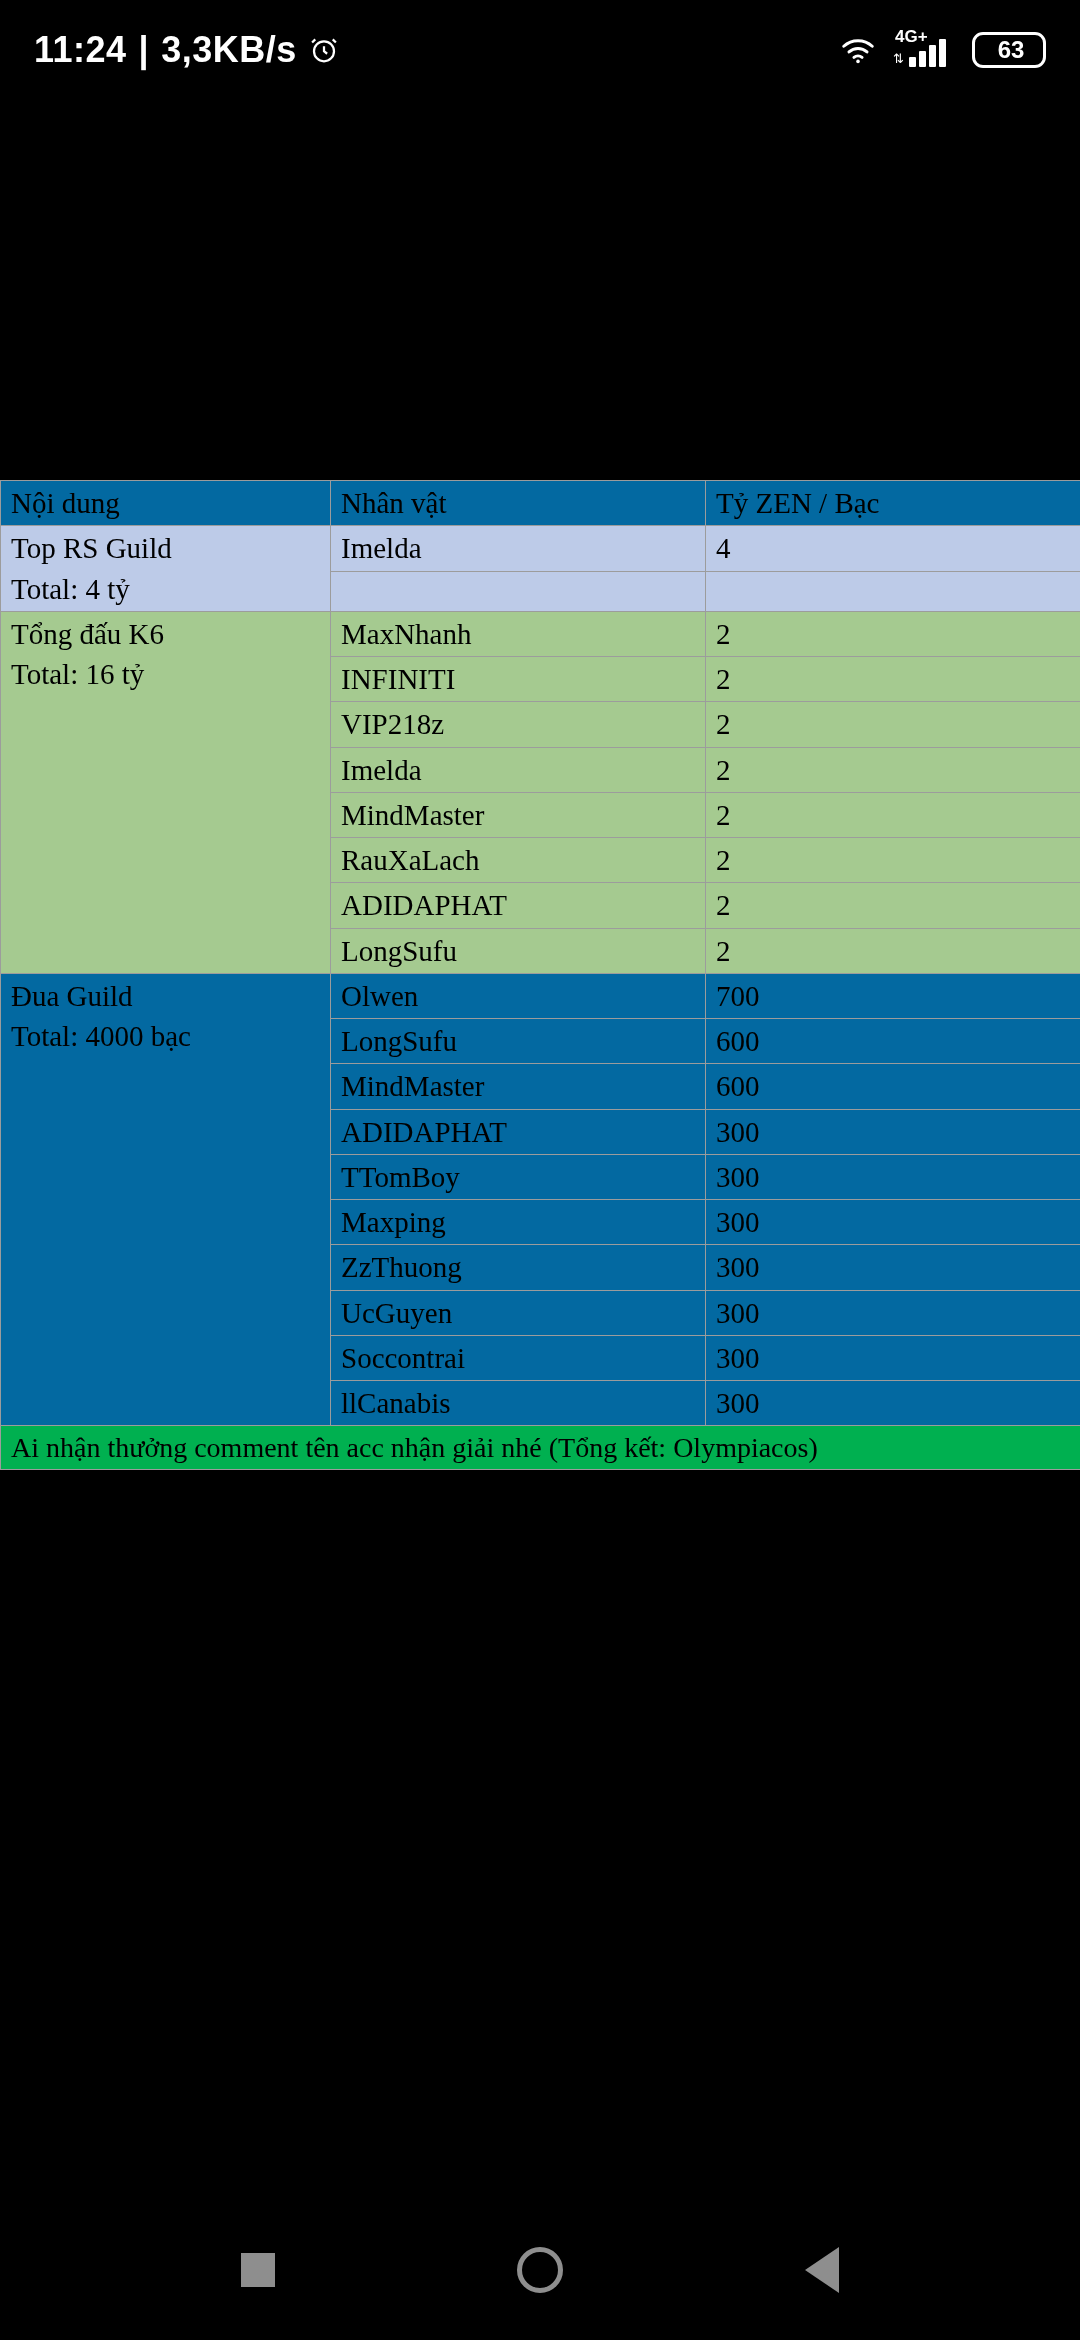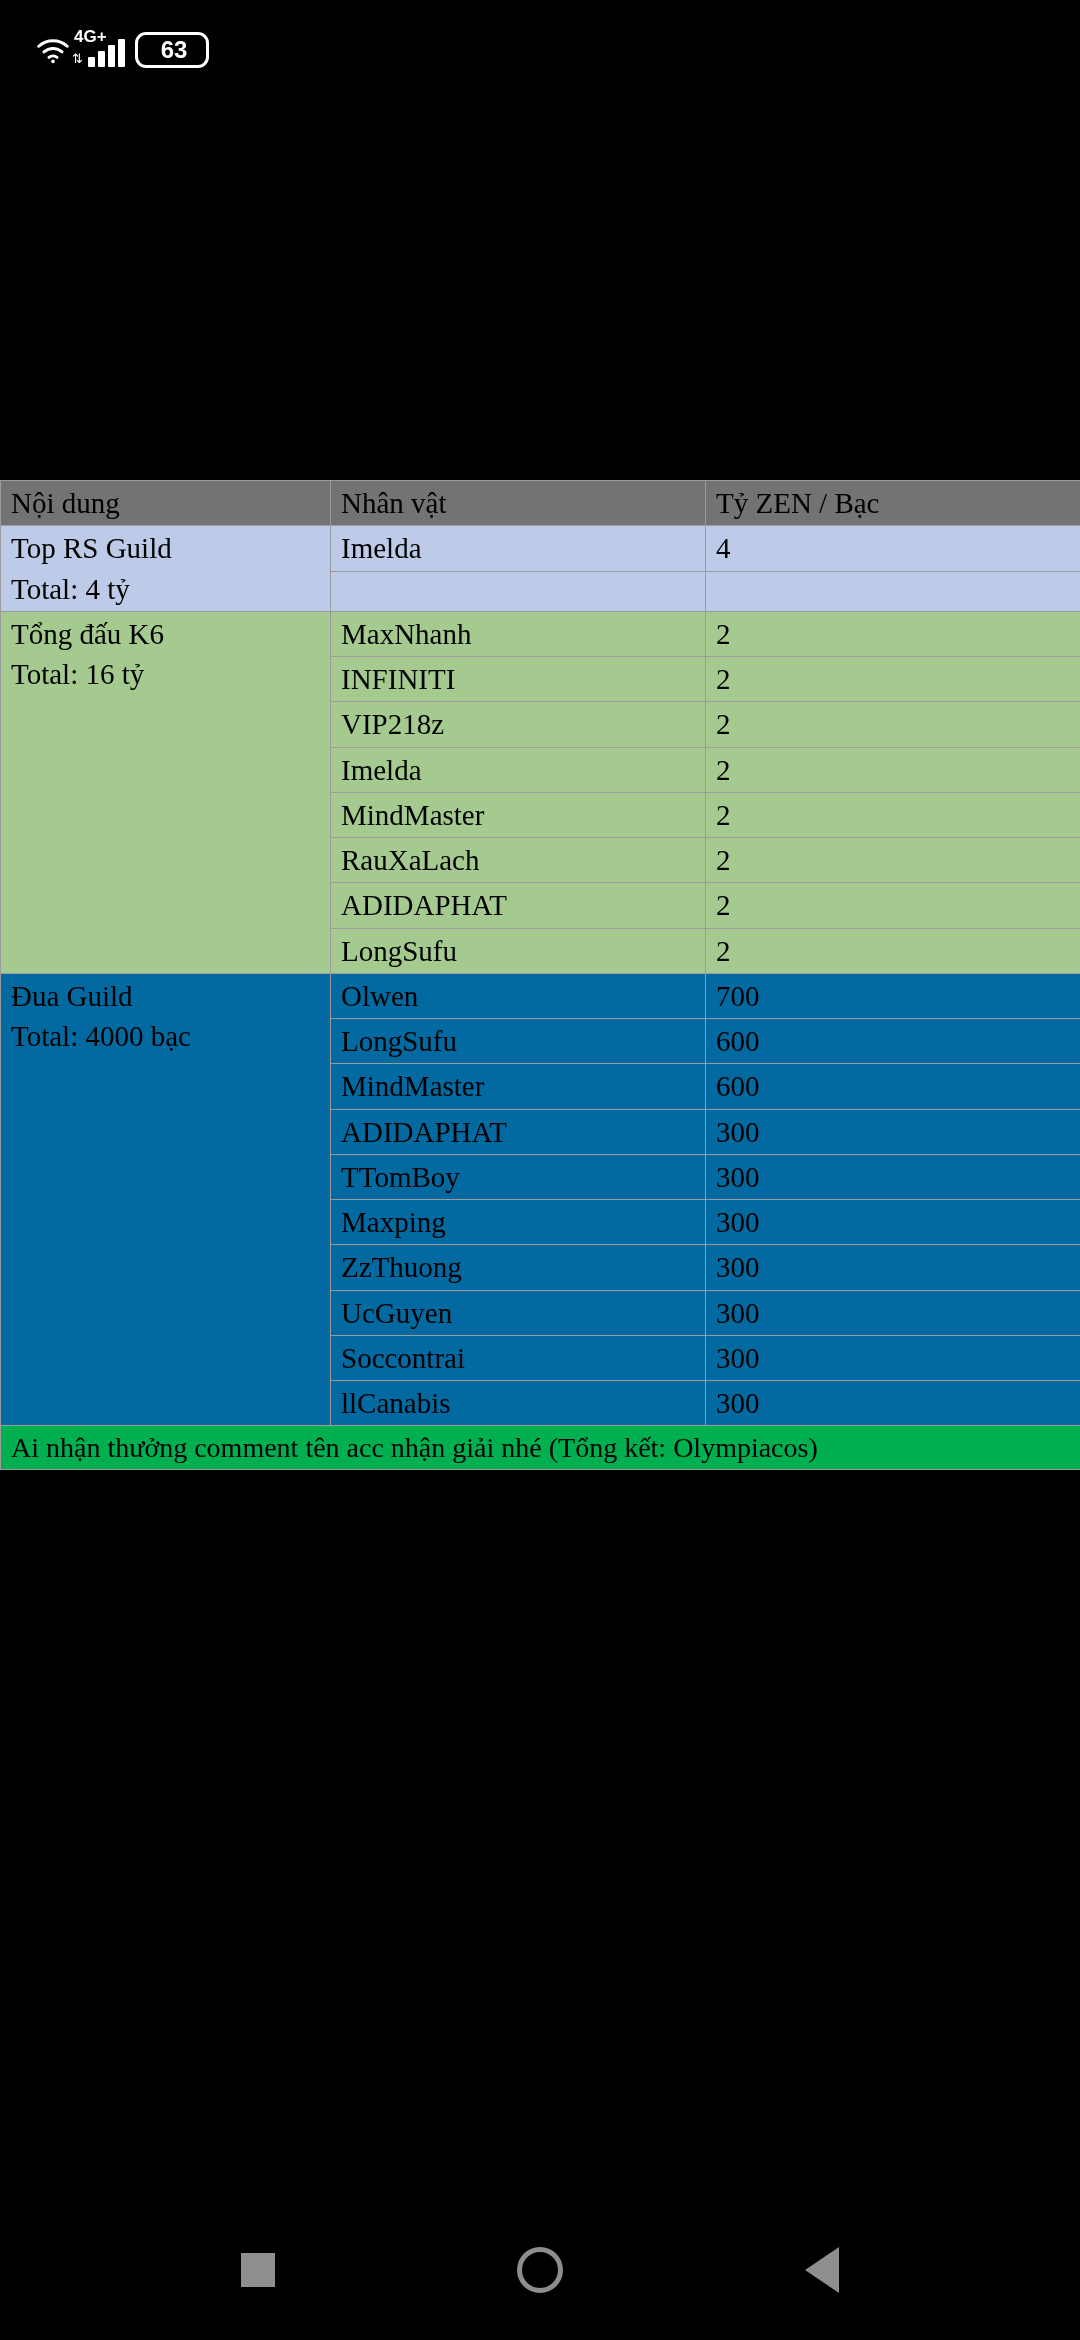--- a/index.html
+++ b/index.html
@@ -33,21 +33,21 @@
     display: flex;
     align-items: center;
     gap: 12px;
     font-size: 36px;
     font-weight: bold;
     letter-spacing: 0.5px;
   }
   .status-right {
     display: flex;
     align-items: center;
-    gap: 0;
+    gap: 16px;
   }
   .alarm-icon svg { display: block; }
   .wifi-icon svg { display: block; }
   .signal-wrap {
     display: flex;
     align-items: flex-end;
     gap: 3px;
     position: relative;
     padding-top: 6px;
   }
@@ -120,21 +120,21 @@
     vertical-align: top;
     font-weight: normal;
     line-height: 1.25;
     height: 39px;
   }
   .col-a { width: 330px; }
   .col-b { width: 375px; }
   .col-c { width: 375px; }
 
   thead th {
-    background: #737373;
+    background: #0369a1;
     font-size: 29px;
     height: 44px;
   }
 
   .row-blue td { background: #bdcbe8; }
   .row-green td { background: #a5ca90; }
   .row-orange td { background: #0369a1; }
 
   td.group-cell {
     vertical-align: top;
@@ -182,20 +182,33 @@
     border-bottom: 23px solid transparent;
     border-right: 34px solid #8e8e8e;
   }
 </style>
 </head>
 <body>
 
 <div class="screen">
 
   <div class="status-bar">
+    <div class="status-left">
+      <span>11:24</span>
+      <span>|</span>
+      <span>3,3KB/s</span>
+      <span class="alarm-icon">
+        <svg width="30" height="30" viewBox="0 0 24 24" fill="none" stroke="#ffffff" stroke-width="1.8">
+          <circle cx="12" cy="13" r="8"></circle>
+          <path d="M12 9v4l2.5 2"></path>
+          <path d="M5 3.5 2.5 6"></path>
+          <path d="M19 3.5 21.5 6"></path>
+        </svg>
+      </span>
+    </div>
     <div class="status-right">
       <span class="wifi-icon">
         <svg width="38" height="30" viewBox="0 0 24 20" fill="none" stroke="#ffffff" stroke-width="2" stroke-linecap="round">
           <path d="M2.5 7.5a14 14 0 0 1 19 0"></path>
           <path d="M6 11.3a9 9 0 0 1 12 0"></path>
           <path d="M9.3 14.9a4.3 4.3 0 0 1 5.4 0"></path>
           <circle cx="12" cy="17.6" r="1.2" fill="#fff" stroke="none"></circle>
         </svg>
       </span>
       <span class="signal-wrap">

